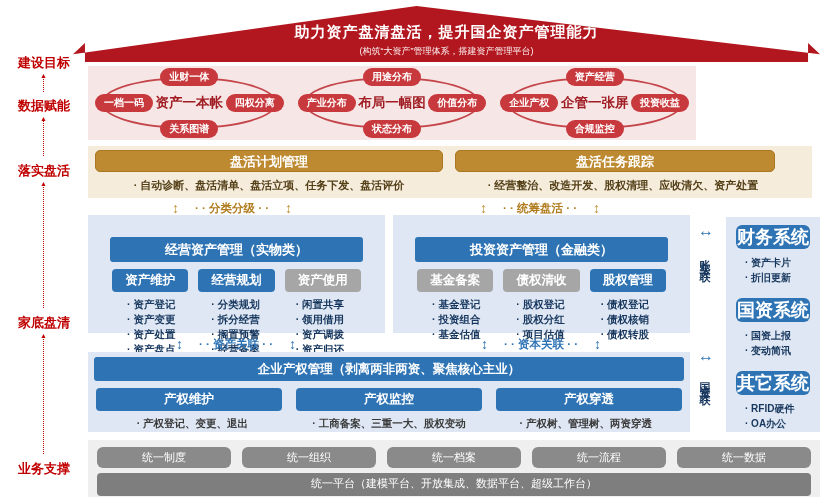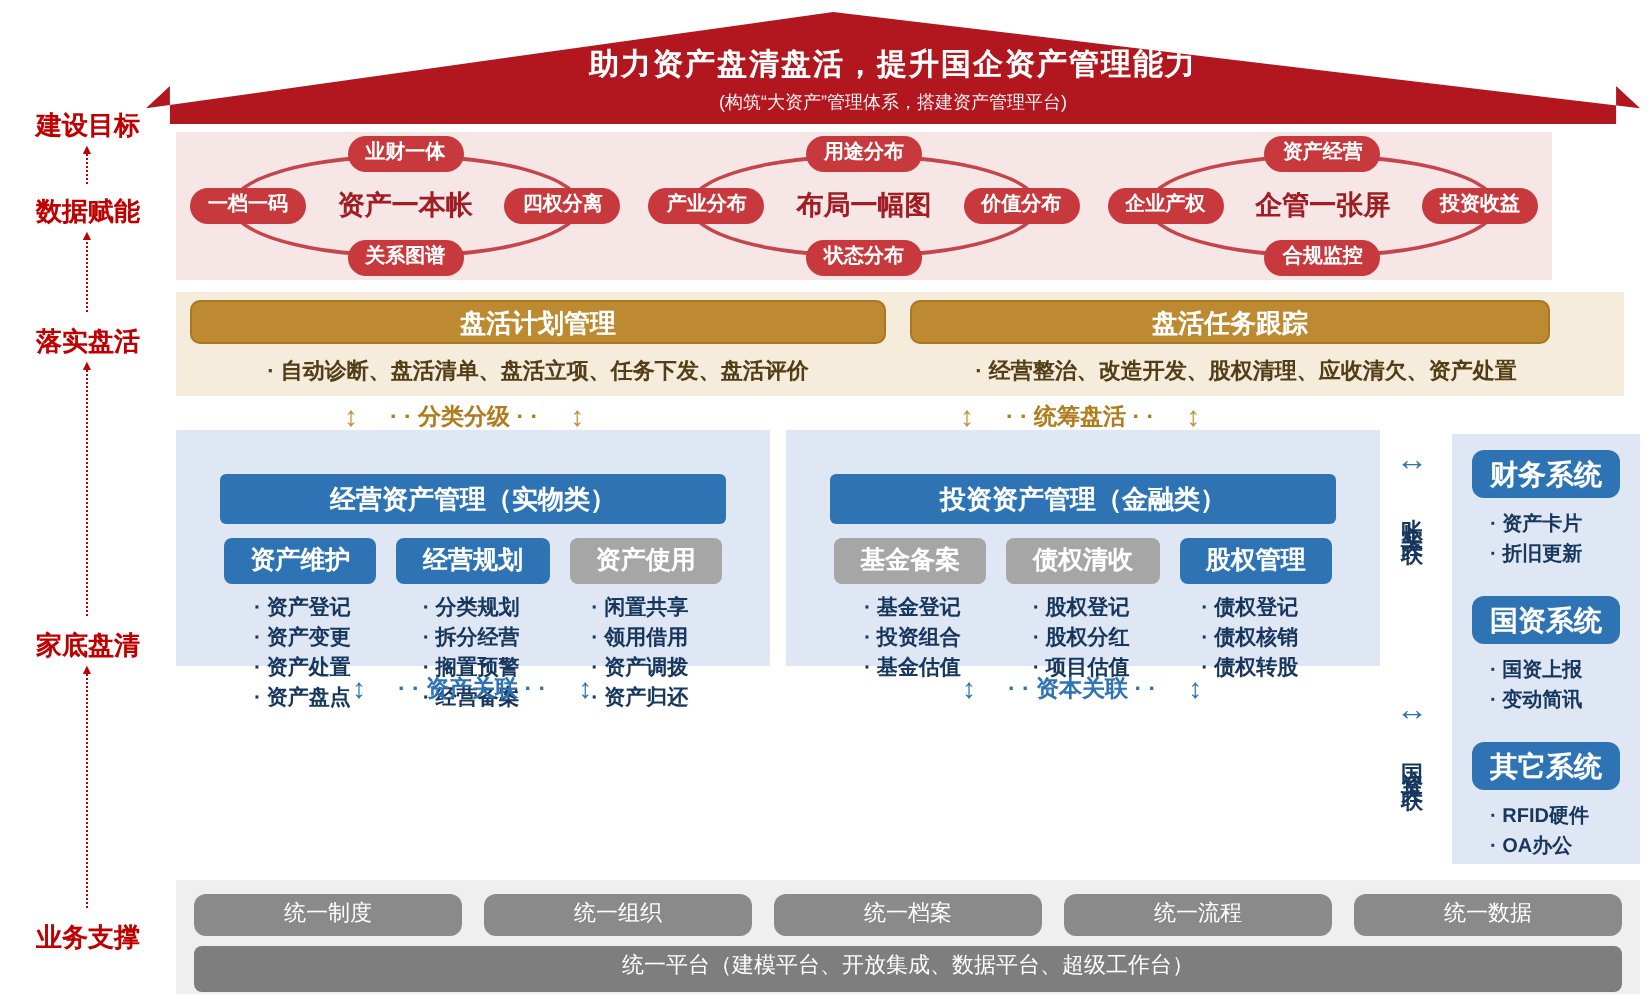--- a/index.html
+++ b/index.html
@@ -12,21 +12,21 @@
   .rail-conn { left:43px; width:0; border-left:1px dotted #C00000; }
   .rail-conn .tip { position:absolute; top:-4px; left:-4px; color:#C00000; font-size:7px; line-height:7px; }
 
   
   .roof { left:73px; top:6px; width:747px; height:56px; background:#B2161E; color:#fff; text-align:center;
           clip-path: polygon(46% 0%, 100% 86%, 98.4% 66%, 98.4% 100%, 1.6% 100%, 1.6% 66%, 0% 86%); }
   .roof-title { font-size:15px; font-weight:bold; padding-top:17px; letter-spacing:1px; }
   .roof-sub { font-size:9px; margin-top:3px; opacity:.95; }
 
   
-  .band-pink { left:88px; top:66px; width:688px; height:74px; background:#F7E6E6; display:flex; }
+  .band-pink { left:88px; top:66px; width:608px; height:74px; background:#F7E6E6; display:flex; }
   .cluster { flex:1; position:relative; }
   .cluster-ellipse { position:absolute; left:50%; top:50%; transform:translate(-50%,-50%); width:176px; height:52px;
                      border:2px solid #C4454A; border-radius:50%; }
   .rpill { position:absolute; background:#C8393D; color:#fff; font-size:10px; font-weight:bold;
            padding:4px 9px; border-radius:9px; white-space:nowrap; line-height:1; z-index:2; }
   .rp-top { top:2px; left:50%; transform:translateX(-50%); }
   .rp-bottom { bottom:2px; left:50%; transform:translateX(-50%); }
   .rp-left { left:7px; top:50%; transform:translateY(-50%); }
   .rp-right { right:7px; top:50%; transform:translateY(-50%); }
   .cluster-center { position:absolute; left:50%; top:50%; transform:translate(-50%,-50%); color:#A01D23;
@@ -66,21 +66,21 @@
 
   
   .eq-head { height:24px; line-height:24px; font-size:12.5px; }
   .eq-bul-row { display:flex; margin-top:6px; }
   .eq-bul { flex:1; text-align:center; font-size:10.5px; font-weight:bold; color:#3A3A3A; white-space:nowrap; }
   .eq-bul::before { content:"·  "; }
 
   
   .panel { left:726px; top:217px; width:94px; height:215px; background:#DEE7F3; }
   .panel-btn { margin:8px 10px 0; height:24px; line-height:24px; background:#2E74B5; border-radius:6px;
-               color:#fff; font-weight:bold; font-size:14px; text-align:center; }
+               color:#fff; font-weight:bold; font-size:18px; text-align:center; }
   .panel-items { margin-top:6px; padding-left:19px; }
   .panel-item { font-size:10px; font-weight:bold; color:#17375E; line-height:15px; white-space:nowrap; }
   .panel-item::before { content:"·  "; }
   .gap2 { margin-top:13px; }
 
   
   .vlabel { writing-mode:vertical-rl; color:#17375E; font-weight:bold; font-size:11px; letter-spacing:4px;
             left:697px; white-space:nowrap; }
   .harrow { left:690px; width:32px; text-align:center; color:#2E74B5; font-weight:bold; font-size:16px; }
 
@@ -227,20 +227,33 @@
     <span class="arr">↕</span>
     <span class="conn-label">资产关联</span>
     <span class="arr">↕</span>
   </div>
   <div class="pos conn-row conn-blue" style="left:541px; top:336px;">
     <span class="arr">↕</span>
     <span class="conn-label">资本关联</span>
     <span class="arr">↕</span>
   </div>
 
+  <div class="pos section" style="left:88px; top:352px; width:602px; height:80px; padding:5px 6px;">
+    <div class="sec-head eq-head">企业产权管理（剥离两非两资、聚焦核心主业）</div>
+    <div class="sub-row" style="gap:14px;">
+      <div class="sub-box sub-blue">产权维护</div>
+      <div class="sub-box sub-blue">产权监控</div>
+      <div class="sub-box sub-blue">产权穿透</div>
+    </div>
+    <div class="eq-bul-row">
+      <div class="eq-bul">产权登记、变更、退出</div>
+      <div class="eq-bul">工商备案、三重一大、股权变动</div>
+      <div class="eq-bul">产权树、管理树、两资穿透</div>
+    </div>
+  </div>
 
   <div class="pos harrow" style="top:222px;">↔</div>
   <div class="pos vlabel" style="top:250px;">账实关联</div>
   <div class="pos harrow" style="top:347px;">↔</div>
   <div class="pos vlabel" style="top:373px;">国资关联</div>
 
   <div class="pos panel">
     <div class="panel-btn">财务系统</div>
     <div class="panel-items">
       <div class="panel-item">资产卡片</div>

